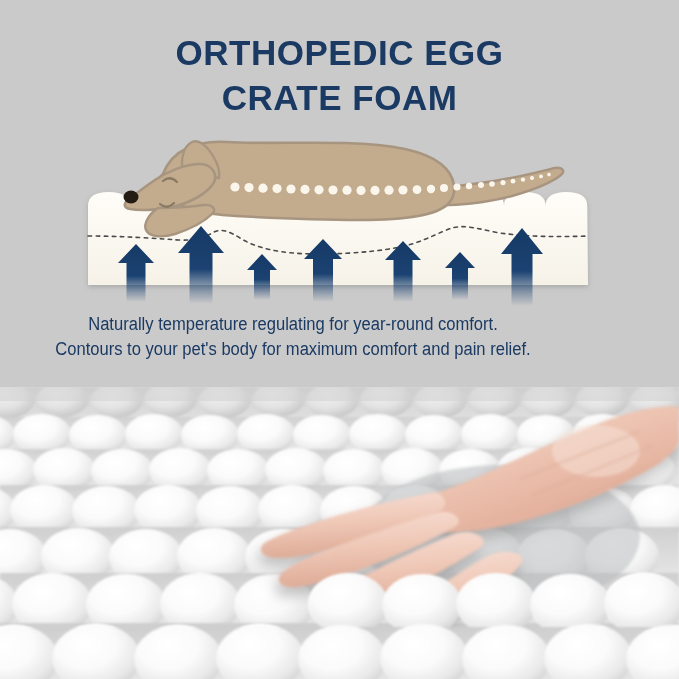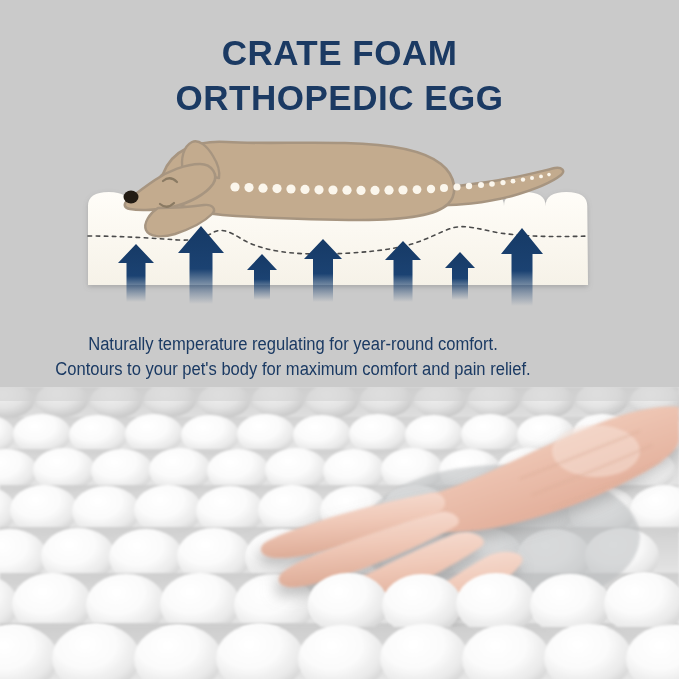--- a/index.html
+++ b/index.html
@@ -52,21 +52,20 @@
     position: absolute;
     left: 0;
     top: 312px;
     width: 586px;
     text-align: center;
     color: #1b3a63;
     font-family: "Liberation Sans Narrow", "Liberation Sans", sans-serif;
     font-size: 18px;
     line-height: 25px;
     font-weight: 500;
-    margin-top: 20px;
   }
   #subcopy .sub-line {
     display: block;
     white-space: nowrap;
     transform: scaleX(0.92);
   }
 
   
   #photo-panel {
     position: absolute;
@@ -80,22 +79,22 @@
   #foam-photo { display: block; width: 679px; height: 292px; }
 </style>
 </head>
 <body>
 
 <div id="page">
 
   <div id="top-panel">
 
     <div id="headline">
+      <span class="hl-line">ORTHOPEDIC EGG</span>
       <span class="hl-line">CRATE FOAM</span>
-      <span class="hl-line">ORTHOPEDIC EGG</span>
     </div>
 
     <svg id="illustration" viewBox="0 0 679 185">
       <defs>
         <linearGradient id="arrowGrad" x1="0" y1="0" x2="0" y2="1">
           <stop offset="0%" stop-color="#163a66"></stop>
           <stop offset="55%" stop-color="#1b4272"></stop>
           <stop offset="100%" stop-color="#1b4272" stop-opacity="0"></stop>
         </linearGradient>
         <linearGradient id="foamGrad" x1="0" y1="0" x2="0" y2="1">

